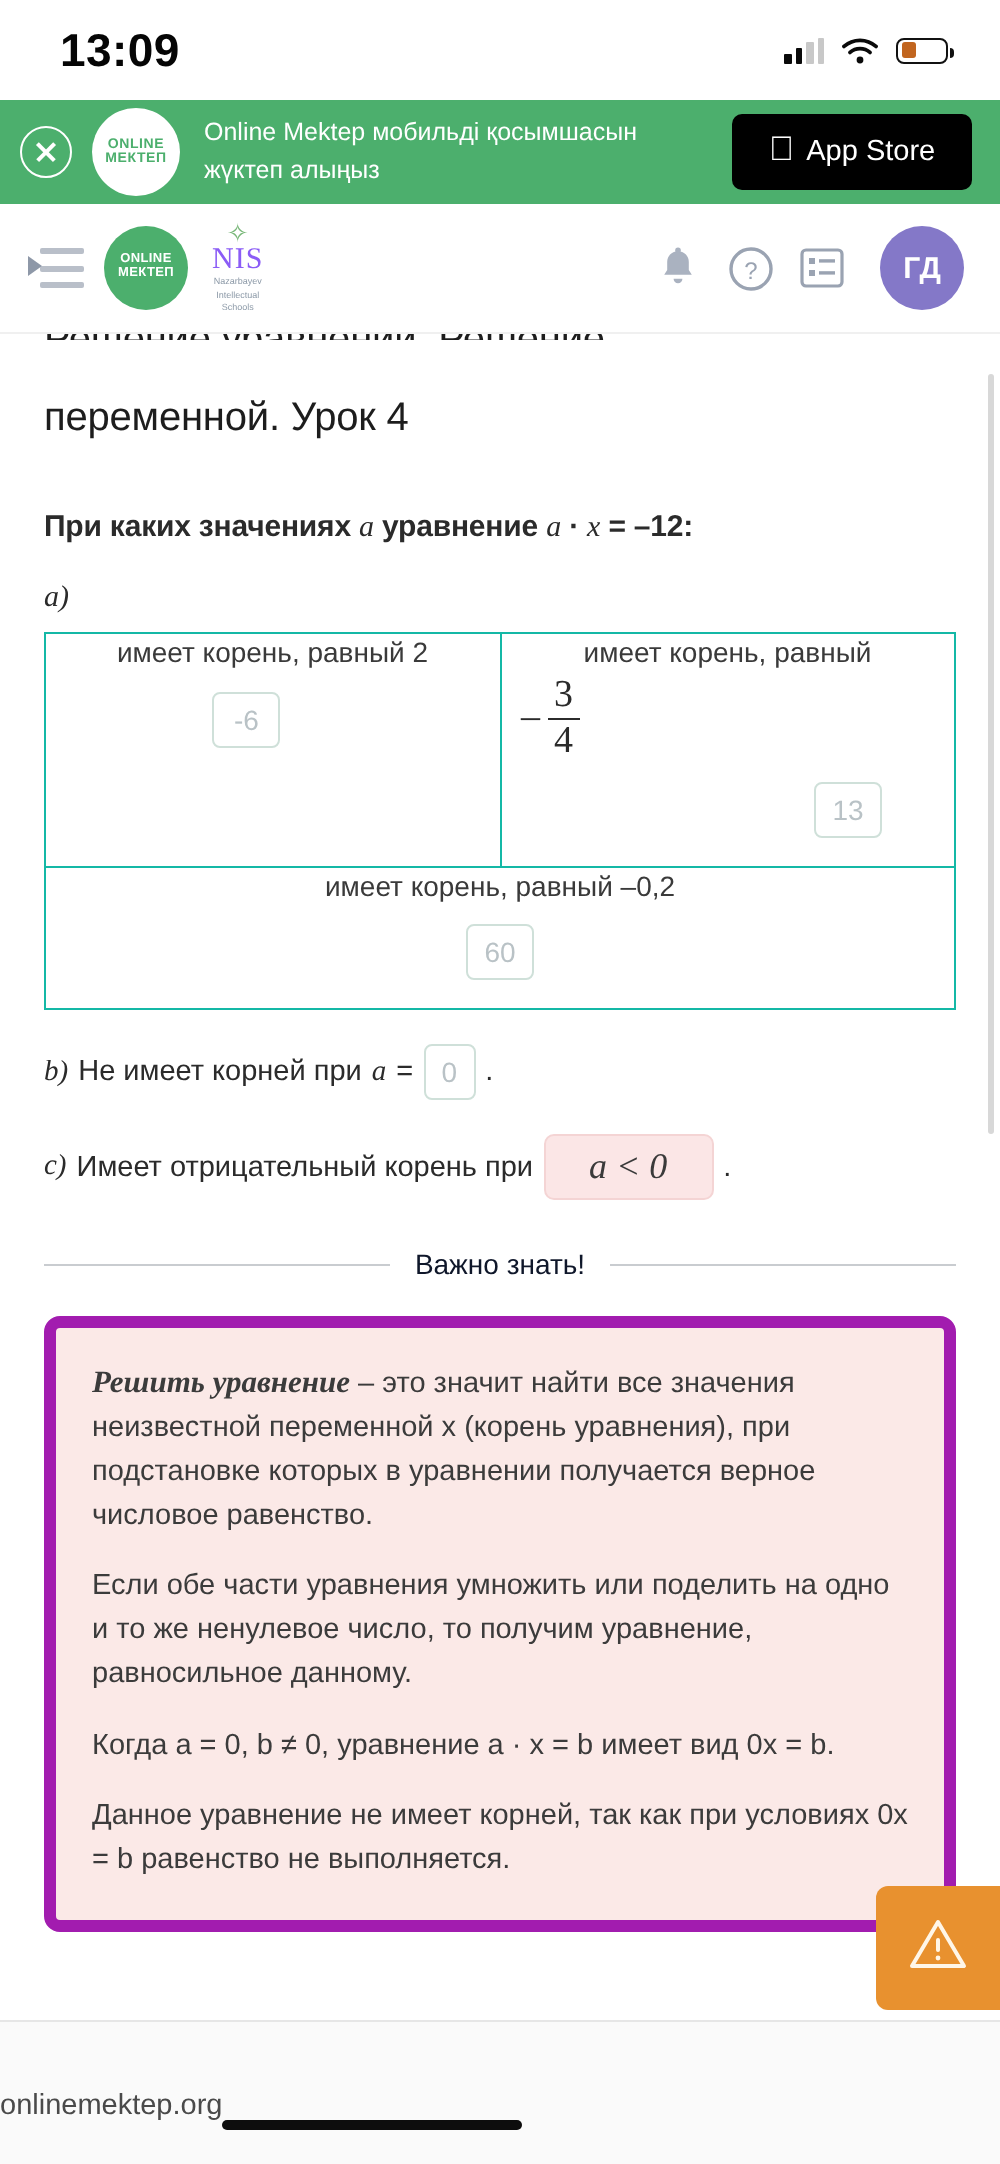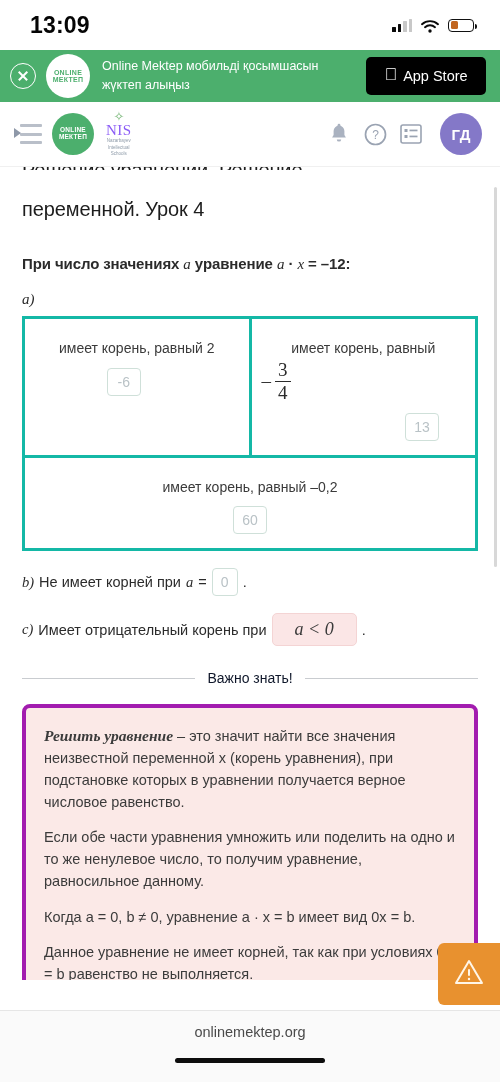--- a/index.html
+++ b/index.html
@@ -108,21 +108,21 @@
 
   .question {
     font-size:15px; font-weight:700; color:#2b2b2b; margin-top:32px; letter-spacing:-.1px;
   }
   .mvar { font-family:"Liberation Serif", serif; font-style:italic; font-weight:400; }
   .q-part { font-family:"Liberation Serif", serif; font-style:italic; font-size:15px; color:#2b2b2b; margin-top:18px; }
 
   
   table.ans { width:100%; border-collapse:collapse; margin-top:8px; table-layout:fixed; }
   table.ans td {
-    border:3px solid #14b8a6; vertical-align:top; padding:20px 10px 14px;
+    border:1px solid #14b8a6; vertical-align:top; padding:0 10px 14px;
     font-size:14px; color:#3a3a3a; line-height:1.35; text-align:center;
   }
   td.cell-l { text-align:left; }
   .cell-label { display:block; }
   .inp {
     display:inline-block; min-width:34px; height:28px; line-height:26px;
     border:1px solid #cfe0d9; border-radius:4px; background:#fff;
     color:#b9c2c6; font-size:14px; text-align:center; padding:0 7px; margin-top:10px;
   }
   .inp.small { min-width:26px; padding:0 6px; }
@@ -143,21 +143,21 @@
     padding:5px 22px; font-family:"Liberation Serif", serif; font-style:italic;
     font-size:18px; color:#3a3a3a;
   }
 
   
   .divider { display:flex; align-items:center; gap:12px; margin-top:24px; }
   .divider .ln { flex:1 1 auto; height:1px; background:#c9ccd0; }
   .divider .dv-txt { font-size:14px; color:#0f172a; }
 
   .infobox {
-    margin-top:18px; background:#fbe9e7; border:4px solid #a21caf; border-radius:8px;
+    margin-top:18px; background:#fbe9e7; border:6px solid #a21caf; border-radius:8px;
     padding:16px 18px 18px; color:#3b3b3b; font-size:14.5px; line-height:1.5;
   }
   .infobox p { margin-bottom:14px; }
   .infobox p:last-child { margin-bottom:0; }
   .infobox b { font-family:"Liberation Serif", serif; font-style:italic; font-weight:700; font-size:15.5px; }
 
   .scrollbar {
     position:absolute; right:3px; top:20px; width:3px; height:380px;
     background:#d8d8d8; border-radius:2px;
   }
@@ -166,21 +166,21 @@
   .warn-fab {
     position:absolute; right:0; bottom:77px; width:62px; height:62px;
     background:#e8912f; border-radius:6px 0 0 6px;
     display:flex; align-items:center; justify-content:center;
   }
 
   
   .footer {
     position:absolute; left:0; bottom:0; width:500px; height:72px;
     background:#fafafa; border-top:1px solid #e6e6e6;
-    display:flex; flex-direction:column; align-items:center; justify-content:flex-start; padding-top:13px;
+    display:flex; flex-direction:row; align-items:center; justify-content:flex-start; padding-top:13px;
   }
   .footer .site { font-size:14.5px; color:#4a4a4a; }
   .home-ind { width:150px; height:5px; background:#0d0d0d; border-radius:3px; margin-top:18px; }
 </style>
 </head>
 <body>
 
 <div class="screen">
 
   <div class="statusbar">
@@ -269,21 +269,21 @@
 
     <div class="scrollbar"></div>
 
     <div class="lesson-title">
       <span class="clip">Решение уравнений. Решение</span>
       <br>
       <span>переменной. Урок 4</span>
     </div>
 
     <div class="question">
-      <span>При число значениях</span>
+      <span>При каких значениях</span>
       <span class="mvar">a</span>
       <span>уравнение</span>
       <span class="mvar">a</span>
       <span>·</span>
       <span class="mvar">x</span>
       <span>= –12:</span>
     </div>
 
     <div class="q-part">a)</div>
 

